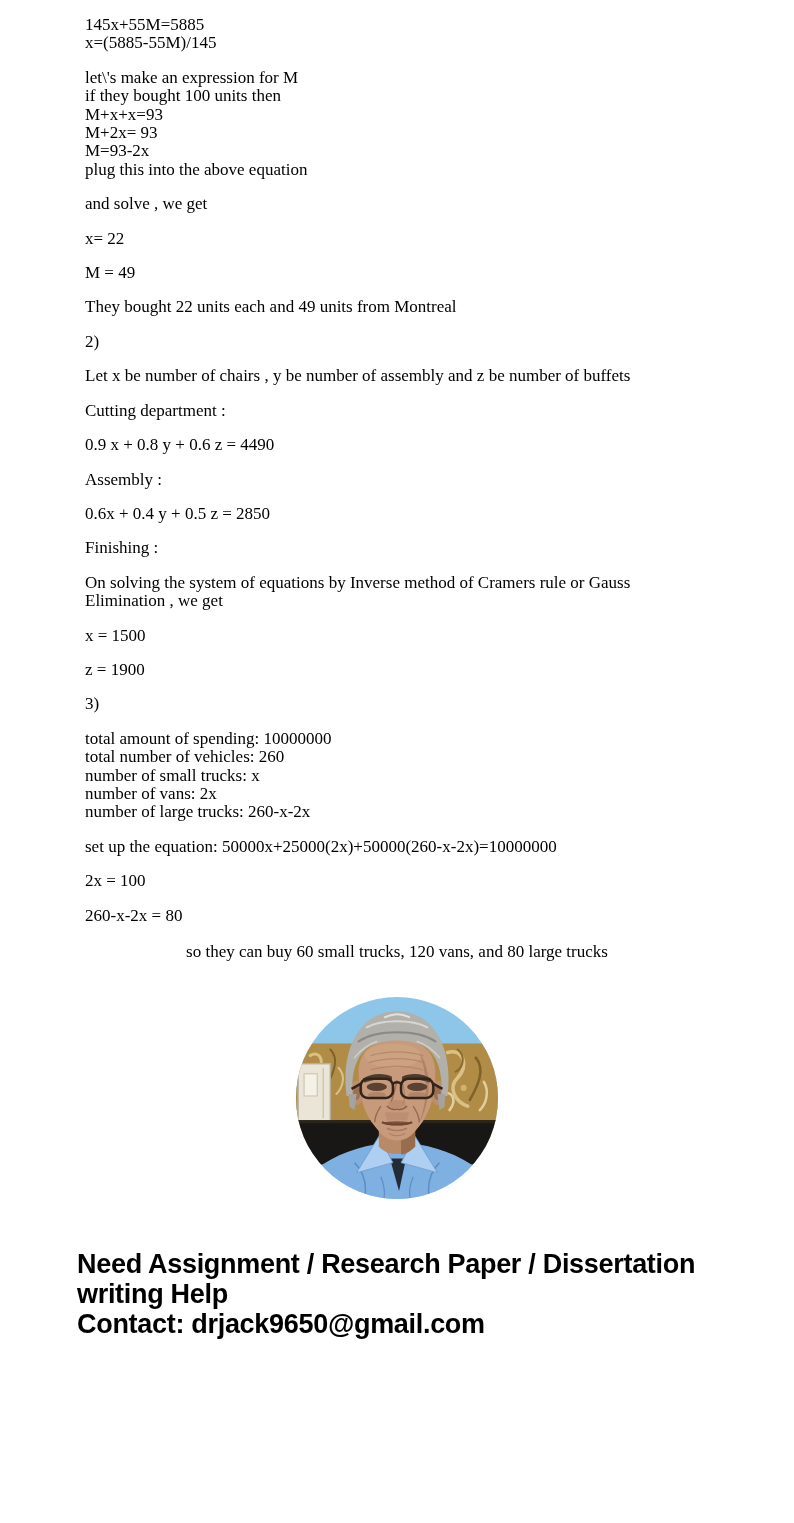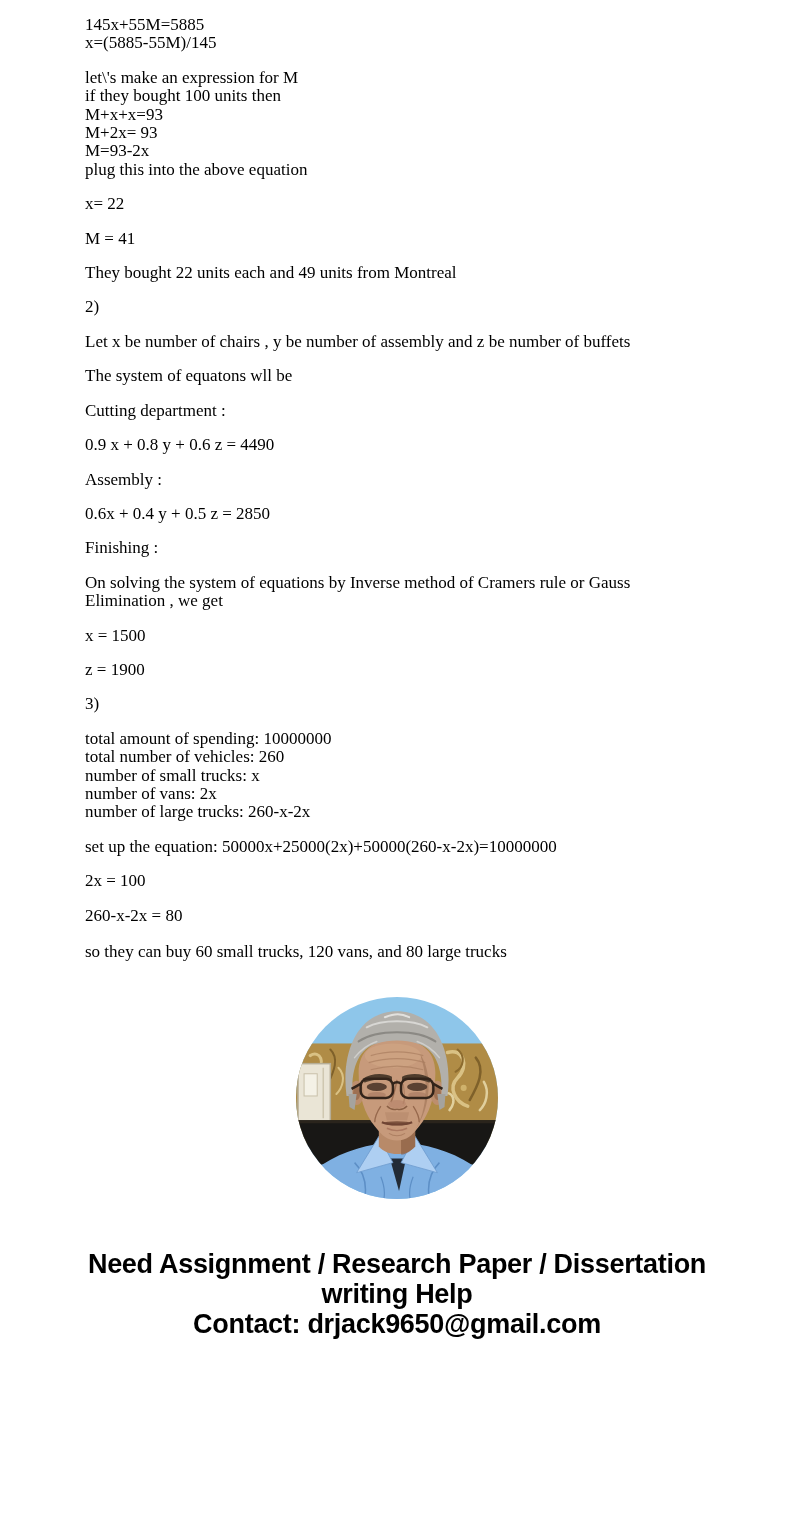--- a/index.html
+++ b/index.html
@@ -16,29 +16,28 @@
   }
   .answer-text {
     padding: 4px 8px 0 8px;
     font-size: 17px;
     line-height: 18.4px;
   }
   .para {
     margin: 0 0 16px 0;
     white-space: pre-line; 
   }
-  .gap-top { margin-top: 18px; }
+  .gap-top { margin-top: 18px; text-align: center; }
   .photo-wrap {
     width: 202px;
     margin: 36px auto 0 auto;
   }
   .photo-wrap svg { display: block; }
   .footer-banner {
     margin-top: 50px;
-    text-align: center;
     font-family: "Liberation Sans", "DejaVu Sans", sans-serif;
     font-weight: 700;
     font-size: 27px;
     line-height: 30px;
     letter-spacing: -0.3px;
     color: #000000;
   }
 </style>
 </head>
 <body>
@@ -47,26 +46,26 @@
 
   <div class="answer-text">
     <p class="para">145x+55M=5885
 x=(5885-55M)/145</p>
     <p class="para">let\'s make an expression for M
 if they bought 100 units then
 M+x+x=93
 M+2x= 93
 M=93-2x
 plug this into the above equation</p>
+    <p class="para">and solve , we get</p>
     <p class="para">x= 22</p>
-    <p class="para">M = 41</p>
+    <p class="para">M = 49</p>
     <p class="para">They bought 22 units each and 49 units from Montreal</p>
     <p class="para">2)</p>
     <p class="para">Let x be number of chairs , y be number of assembly and z be number of buffets</p>
-    <p class="para">The system of equatons wll be</p>
     <p class="para">Cutting department :</p>
     <p class="para">0.9 x + 0.8 y + 0.6 z = 4490</p>
     <p class="para">Assembly :</p>
     <p class="para">0.6x + 0.4 y + 0.5 z = 2850</p>
     <p class="para">Finishing :</p>
     <p class="para">On solving the system of equations by Inverse method of Cramers rule or Gauss Elimination , we get</p>
     <p class="para">x = 1500</p>
     <p class="para">z = 1900</p>
     <p class="para">3)</p>
     <p class="para">total amount of spending: 10000000

